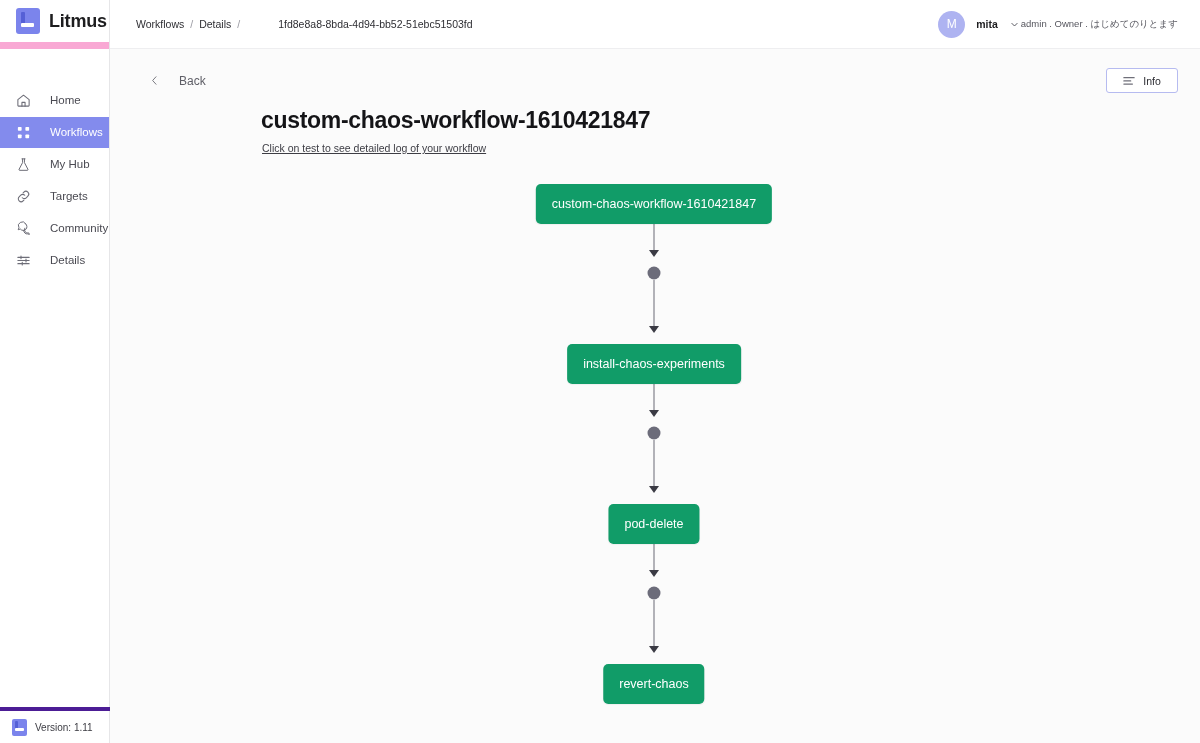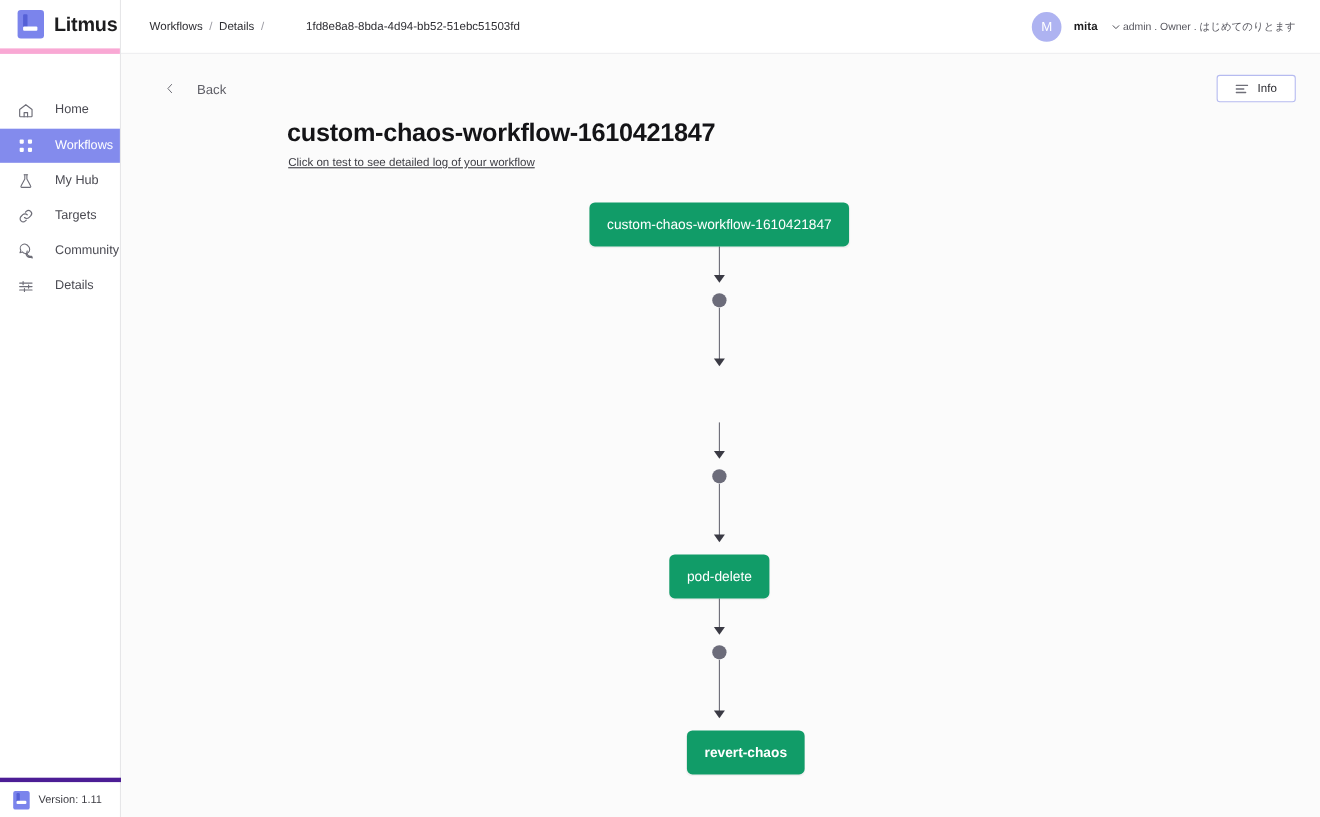--- a/index.html
+++ b/index.html
@@ -17,21 +17,21 @@
     background: #ffffff;
     border-right: 1px solid #e6e6e8;
     display: flex; flex-direction: column;
     flex: 0 0 110px;
     position: relative;
   }
   .brand {
     height: 49px;
     display: flex; align-items: center; gap: 9px;
     padding-left: 16px;
-    border-bottom: 5px solid #f9a8d4;
+    border-bottom: 7px solid #f9a8d4;
   }
   .logo-mark {
     width: 24px; height: 26px;
     background: #7b84ec;
     border-radius: 3px;
     position: relative;
     flex: 0 0 24px;
   }
   .logo-mark::before {
     content: ""; position: absolute;
@@ -334,24 +334,25 @@
         <div class="arrow" style="left:544px; top:332px;"></div>
 
         <div class="edge" style="left:544px; top:390px; height:30px;"></div>
         <div class="arrow" style="left:544px; top:416px;"></div>
         <div class="dot" style="left:544px; top:439px;"></div>
         <div class="edge" style="left:544px; top:446px; height:50px;"></div>
         <div class="arrow" style="left:544px; top:492px;"></div>
 
         <div class="node" style="left:544px; top:30px;">custom-chaos-workflow-1610421847</div>
 
+        <div class="node" style="left:544px; top:190px;">install-chaos-experiments</div>
 
         <div class="node" style="left:544px; top:350px;">pod-delete</div>
 
-        <div class="node" style="left:568px; top:510px;font-weight:bold;">revert-chaos</div>
+        <div class="node" style="left:544px; top:510px;">revert-chaos</div>
 
       </div>
 
     </div>
 
   </section>
 
 </div>
 
 </body></html>

